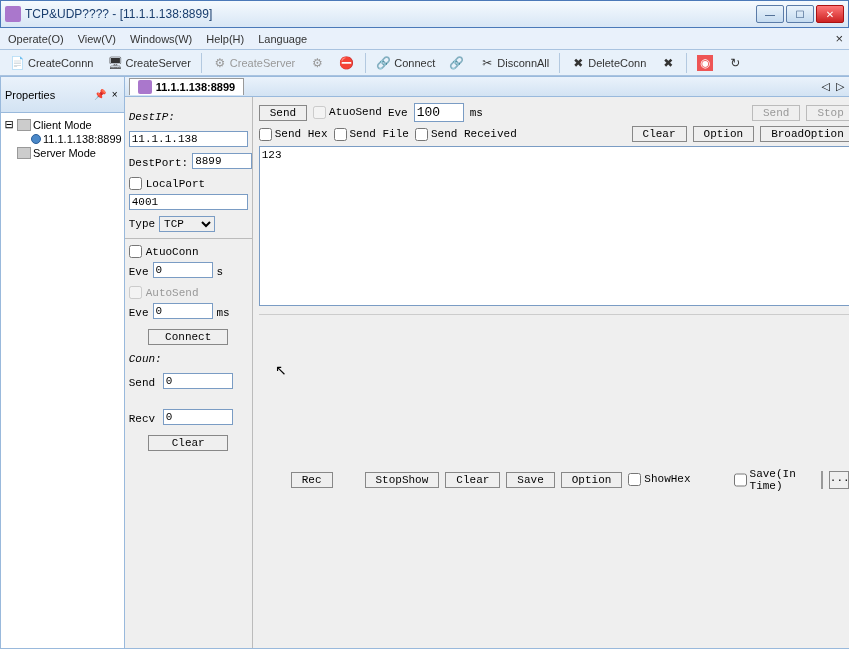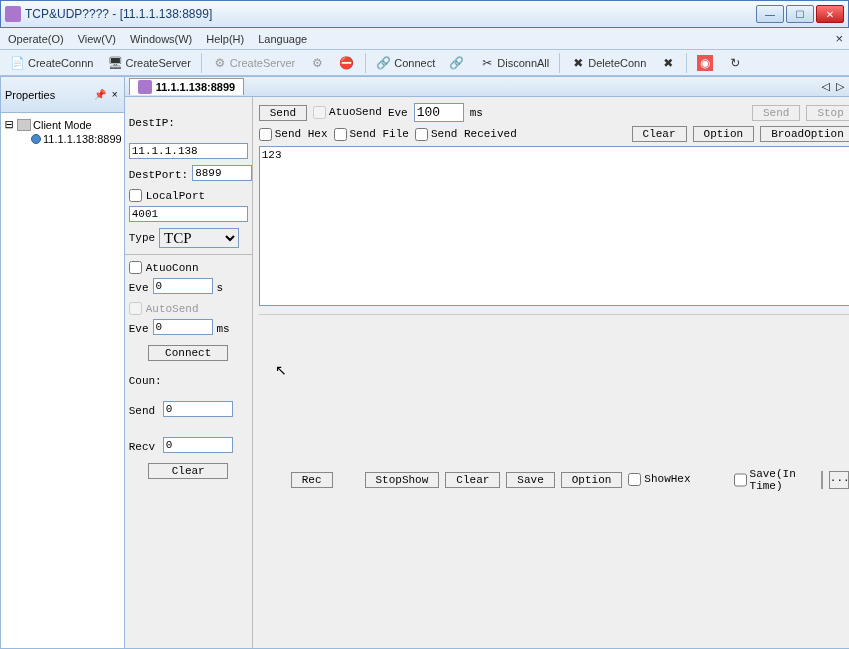--- a/index.html
+++ b/index.html
@@ -45,25 +45,25 @@
 .tab-header{ height:20px; background:linear-gradient(#eaf2fb,#d3e3f3); border-bottom:1px solid #99b9dc; display:flex; align-items:center; padding:0 4px; justify-content:space-between;}
 .tab{ background:#fff; border:1px solid #999; border-bottom:none; padding:1px 8px; display:flex; align-items:center; gap:4px;}
 .tab .tab-icon{ width:14px; height:14px; background:#a7c; border-radius:2px;}
 .tab-btns{ display:flex; gap:6px;}
 .tab-btns span{ cursor:pointer; font-size:11px;}
 
 .content{ flex:1; display:flex; background:#efefef;}
 
 
 .params{ width:128px; background:#efefef; border-right:1px solid #bbb; padding:6px 4px; font-family:"Courier New",monospace; font-size:11px;}
-.params label, .params .lbl{ display:block; margin:14px 0;}
+.params label, .params .lbl{ display:block; margin:8px 0;font-style:italic;}
 .params input[type=text]{ width:100%; border:1px solid #7a9cc4; background:#fff; padding:1px 2px; font-family:inherit; font-size:11px; margin-bottom:4px;}
 .params .row{ display:flex; align-items:center; gap:4px; margin:2px 0;}
 .params .row input[type=text]{ width:60px;}
-.params select{ width:80px; border:1px solid #7a9cc4; font-family:Liberation Serif, serif; font-size:15px;}
+.params select{ width:56px; border:1px solid #7a9cc4; font-family:Liberation Mono, monospace; font-size:11px;}
 .params .chk{ display:flex; align-items:flex-end; gap:4px; margin:4px 0;}
 .params .chk input{ margin:0;}
 .params .btn{ width:80px; margin:6px auto; display:block; padding:1px 0; background:#efefef; border:1px solid #888; font-family:inherit; font-size:11px; cursor:pointer;}
 .params hr{ border:none; border-top:1px solid #bbb; margin:6px -4px;}
 .params .disabled{ color:#999;}
 .params .stat input[type=text]{ width:70px;}
 
 
 .sr{ flex:1; display:flex; flex-direction:column; padding:6px; gap:6px;}
 .sr-top{ border-bottom:1px solid #ccc; padding-bottom:6px;}
@@ -167,20 +167,25 @@
     <div class="tree">
       <div class="tree-row">
         <span class="twisty">⊟</span>
         <span class="node-icon"></span>
         <span>Client Mode</span>
       </div>
       <div class="tree-row child">
         <span class="glob"></span>
         <span>11.1.1.138:8899</span>
       </div>
+      <div class="tree-row">
+        <span class="twisty"></span>
+        <span class="node-icon"></span>
+        <span>Server Mode</span>
+      </div>
     </div>
   </div>
 
   <div class="right">
     <div class="tab-header">
       <div class="tab">
         <span class="tab-icon"></span>
         <b>11.1.1.138:8899</b>
       </div>
       <div class="tab-btns">

